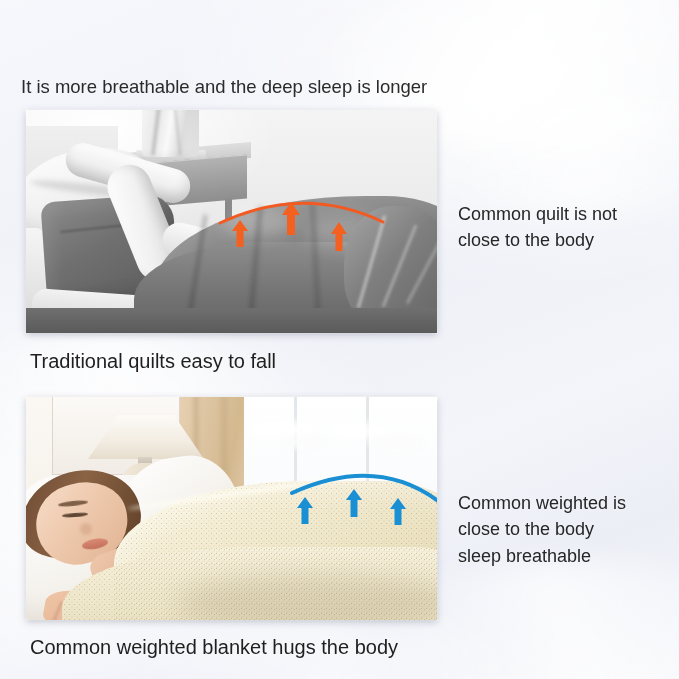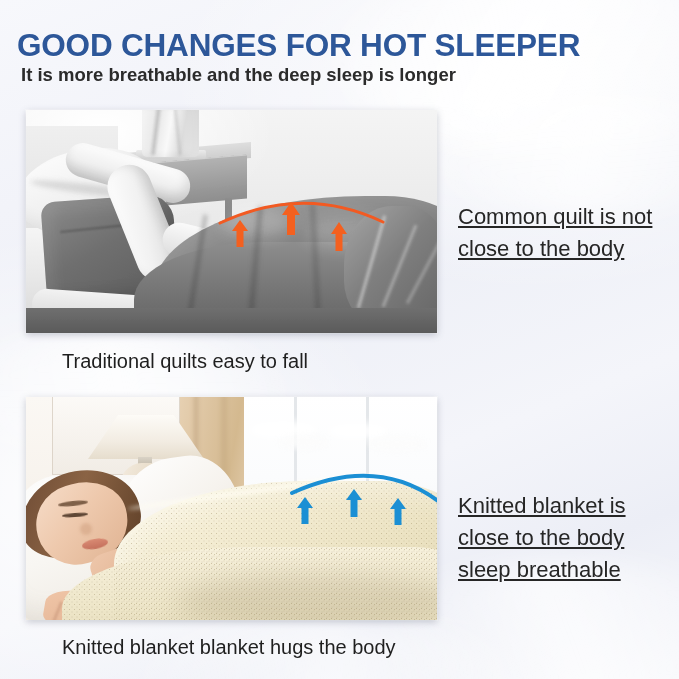--- a/index.html
+++ b/index.html
@@ -62,25 +62,24 @@
     font-size: 31.5px;
     font-weight: bold;
     letter-spacing: -0.2px;
     color: #2d5799;
     white-space: nowrap;
     text-shadow: 0 1px 0 rgba(255,255,255,0.65);
   }
   .subtitle {
     position: absolute;
     left: 21px;
-    top: 64px;
+    top: 76px;
     font-size: 18.5px;
     color: #2b2b2b;
     white-space: nowrap;
-    font-weight: bold;
   }
 
   
   .panel {
     position: absolute;
     overflow: hidden;
     background: #ddd;
     box-shadow: 0 2px 7px rgba(80,85,110,0.30), 0 0 0 1px rgba(255,255,255,0.5);
   }
   .panel .scene { position: absolute; inset: 0; overflow: hidden; }
@@ -461,55 +460,52 @@
     background: rgba(150,134,96,0.22);
     border-radius: 50%; filter: blur(12px);
   }
 
   
   .overlay { position: absolute; inset: 0; pointer-events: none; }
 
   
   .side-text {
     position: absolute;
-    font-size: 22px;
+    font-size: 18px;
     line-height: 1.46;
     color: #262626;
-    text-decoration: underline;
   }
   #side-text-one { left: 458px; top: 201px; width: 210px; }
   #side-text-two { left: 458px; top: 490px; width: 210px; }
   .side-text .line { white-space: nowrap; }
 
   
   .caption {
     position: absolute;
     font-size: 20px;
     color: #1f1f1f;
     white-space: nowrap;
-    margin-left: 32px;
   }
   #caption-one { left: 30px; top: 350px; }
   #caption-two { left: 30px; top: 636px; }
 </style>
 </head>
 <body>
 
 <div id="page">
 
   <div class="sheen sheen-a"></div>
   <div class="sheen sheen-b"></div>
   <div class="sheen sheen-c"></div>
   <div class="sheen sheen-d"></div>
   <div class="sheen sheen-e"></div>
   <div class="wisp wisp-1"></div>
   <div class="wisp wisp-2"></div>
   <div class="wisp wisp-3"></div>
 
-  <div class="title">GOOD CHANGES FOR HOT SLEEPER</div>
   <div class="subtitle">It is more breathable and the deep sleep is longer</div>
 
   <div class="panel" id="panel-one">
     <div class="scene">
       <div class="layer p1-wall"></div>
       <div class="layer p1-wall-shadow"></div>
       <div class="layer p1-headboard"></div>
       <div class="layer p1-stand-top"></div>
       <div class="layer p1-stand-edge"></div>
       <div class="layer p1-stand-body"></div>
@@ -601,20 +597,20 @@
       <path d="M 266 96 Q 350 58 412 104" fill="none" stroke="#1b8fd4" stroke-width="4" stroke-linecap="round"></path>
       <g fill="#1b8fd4">
         <path d="M 271 111 l 8 -11 l 8 11 l -4.5 0 l 0 16 l -7 0 l 0 -16 z"></path>
         <path d="M 320 103 l 8 -11 l 8 11 l -4.5 0 l 0 17 l -7 0 l 0 -17 z"></path>
         <path d="M 364 112 l 8 -11 l 8 11 l -4.5 0 l 0 16 l -7 0 l 0 -16 z"></path>
       </g>
     </svg>
   </div>
 
   <div class="side-text" id="side-text-two">
-    <div class="line">Knitted blanket is</div>
+    <div class="line">Common weighted is</div>
     <div class="line">close to the body</div>
     <div class="line">sleep breathable</div>
   </div>
 
-  <div class="caption" id="caption-two">Knitted blanket blanket hugs the body</div>
+  <div class="caption" id="caption-two">Common weighted blanket hugs the body</div>
 
 </div>
 
 </body></html>

